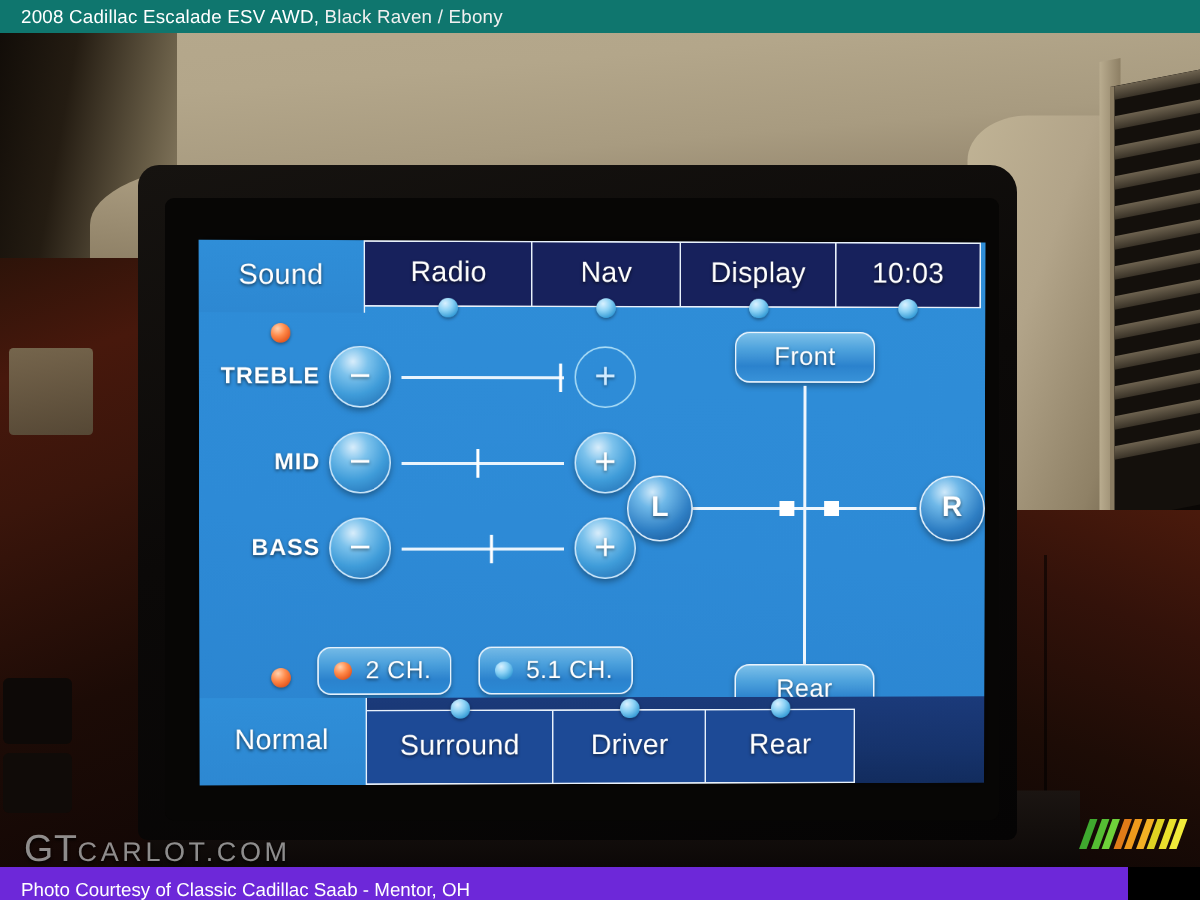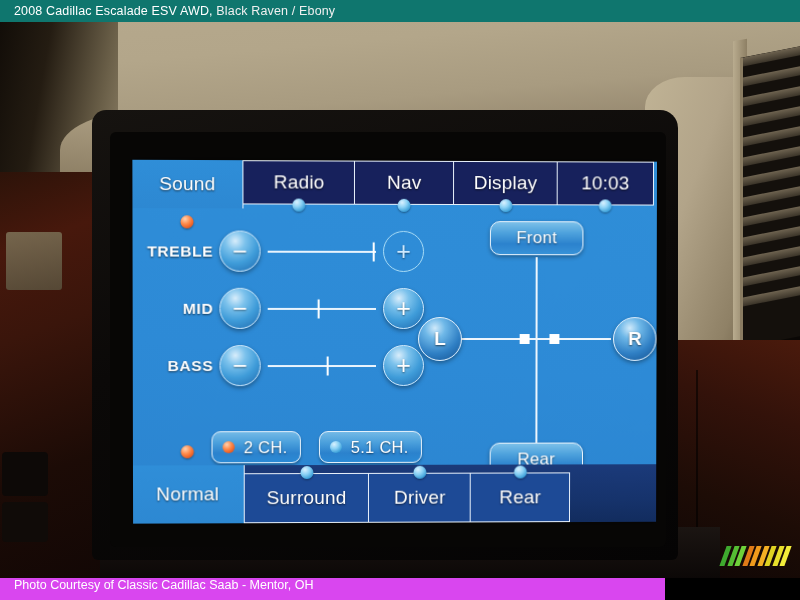--- a/index.html
+++ b/index.html
@@ -19,23 +19,23 @@
     display: flex; align-items: center;
   }
   #top-bar .cap {
     color: #ffffff; font-size: 12.5px; letter-spacing: .15px;
     padding-left: 14px; white-space: nowrap;
   }
   #top-bar .cap .sub { color: #f0f0f0; }
 
   
   #bottom-bar {
-    position: absolute; left: 0; bottom: 0; width: 665px; height: 22px;
-    background: #d946ef;
-    display: flex; align-items: flex-start;
+    position: absolute; left: 0; bottom: 0; width: 752px; height: 22px;
+    background: #6d28d9;
+    display: flex; align-items: flex-end;
   }
   #bottom-bar .cap {
     color: #ffffff; font-size: 12.5px; padding-left: 14px; white-space: nowrap;
   }
 
   
   #photo {
     position: absolute; left: 0; top: 22px; width: 800px; height: 556px;
     overflow: hidden;
     background: #0a0705;
@@ -487,20 +487,23 @@
         <span class="dot"></span>
       </div>
       <div class="btab" style="width:101px">
         <span>Rear</span>
         <span class="dot"></span>
       </div>
     </div>
 
   </div>
 
+  <div id="watermark">
+    <span class="gt">GT</span><span class="rest">CARLOT.COM</span>
+  </div>
 
   <div id="colorbars">
       <i style="background: rgb(63, 168, 46);"></i>
       <i style="background: rgb(85, 189, 51);"></i>
       <i style="background: rgb(111, 209, 58);"></i>
       <i style="background: rgb(224, 123, 24);"></i>
       <i style="background: rgb(239, 154, 28);"></i>
       <i style="background: rgb(243, 176, 36);"></i>
       <i style="background: rgb(223, 210, 34);"></i>
       <i style="background: rgb(233, 224, 44);"></i>

